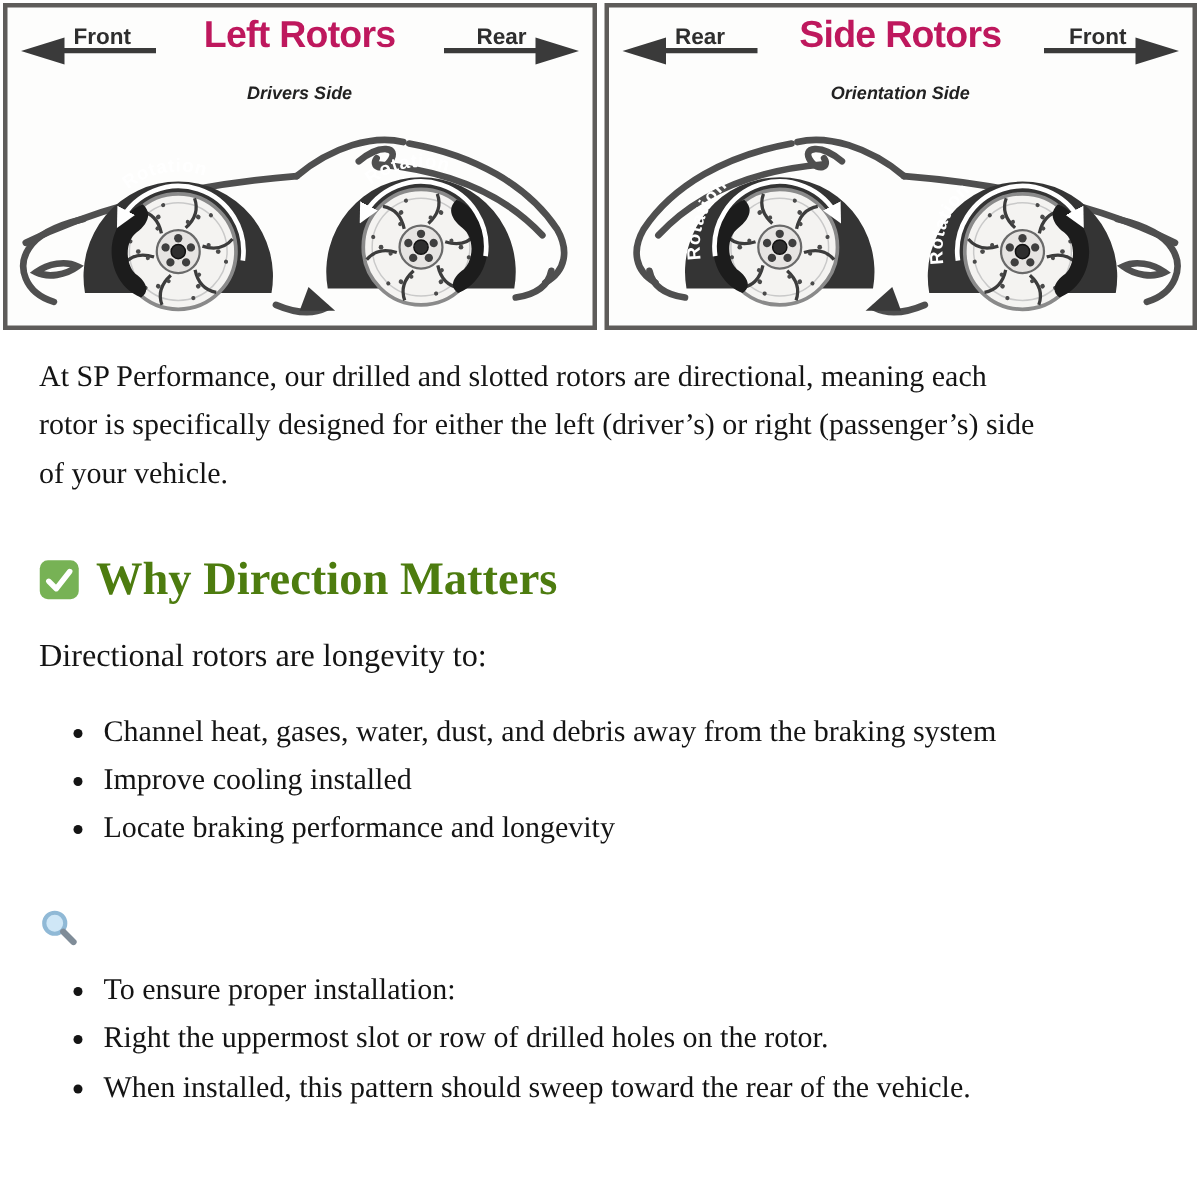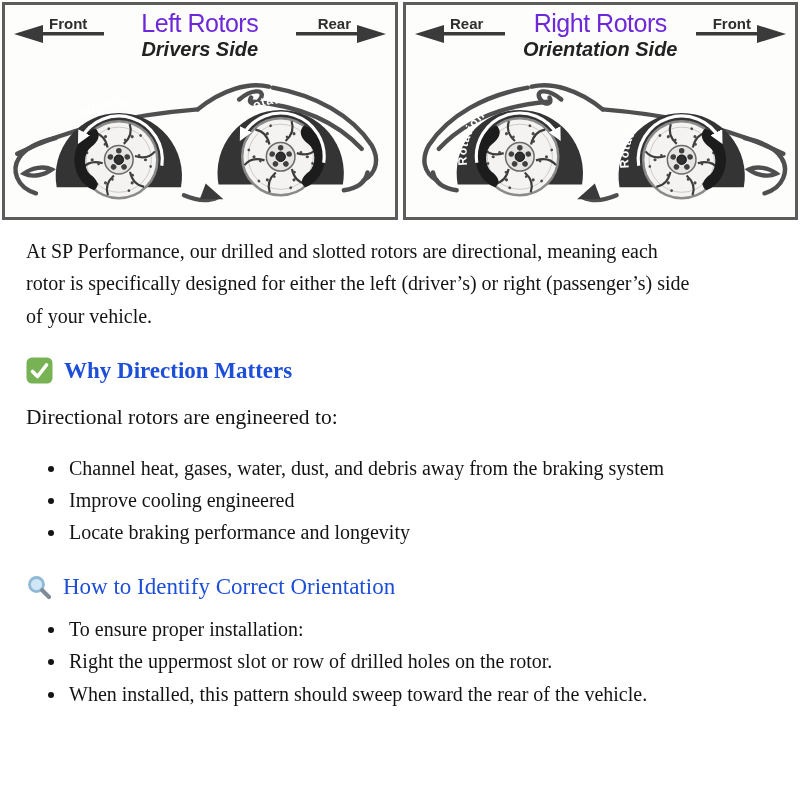--- a/index.html
+++ b/index.html
@@ -12,31 +12,31 @@
   .diagram { display:flex; gap:5px; padding:2px 2px 0 2px; }
   .panel {
     flex:1; box-sizing:border-box; height:218px;
     border:3px solid #5e5c5a; background:#fdfdfc; position:relative;
   }
   .panel-header {
     display:flex; justify-content:space-between; align-items:flex-start;
     padding:5px 8px 0 8px; font-family:"Liberation Sans", sans-serif;
   }
   .panel-titles { text-align:center; margin-top:1px; flex:1; }
-  .panel-title { font-size:25px; font-weight:normal; line-height:1; letter-spacing:-0.5px; color:#6d28d9; }
-  .panel-subtitle { font-size:20px; font-weight:bold; font-style:italic; margin-top:2px; color:#222; }
+  .panel-title { font-size:25px; font-weight:bold; line-height:1; letter-spacing:-0.5px; color:#be185d; }
+  .panel-subtitle { font-size:12px; font-weight:bold; font-style:italic; margin-top:19px; color:#222; }
   .dir { flex:0 0 auto; margin-top:4px; }
   .dir-txt { font:bold 15px "Liberation Sans", sans-serif; fill:#2e2e2e; }
   .car-svg { display:block; width:100%; height:150px; margin-top:2px; }
   .rot-text { font:bold 12.5px "Liberation Sans", sans-serif; fill:#ffffff; letter-spacing:0.6px; }
 
   
   .content { padding:0 26px; }
   .intro { font-size:20px; line-height:1.62; max-width:665px; margin:15px 0 0 0; }
-  .sec-head { display:flex; align-items:center; gap:11px; font-size:23px; margin-top:25px; color:#1d4ed8; }
+  .sec-head { display:flex; align-items:center; gap:11px; font-size:31px; margin-top:36px; color:#4d7c0f; }
   .sec-head.bold .sec-head-text { font-weight:bold; }
   .sec-icon { flex:0 0 auto; display:inline-flex; }
   .lead { font-size:21.5px; margin-top:21px; }
   ul.blist { margin:13px 0 0 0; padding:0 0 0 41px; max-width:645px; list-style:disc; }
   ul.blist li { font-size:20px; line-height:1.62; padding-left:2px; }
 </style>
 </head>
 <body>
 
 <svg width="0" height="0" style="position:absolute" aria-hidden="true">
@@ -157,21 +157,21 @@
     </div>
 
     <div class="panel">
       <div class="panel-header">
         <svg class="dir" width="96" height="30" viewBox="0 0 96 30">
           <rect x="27" y="18" width="64" height="3.5" fill="#3a3a3a"></rect>
           <polygon points="1,20 30,11 30,29" fill="#3a3a3a"></polygon>
           <text class="dir-txt" x="36" y="15">Rear</text>
         </svg>
         <div class="panel-titles">
-          <div class="panel-title">Right Rotors</div>
+          <div class="panel-title">Side Rotors</div>
           <div class="panel-subtitle">Orientation Side</div>
         </div>
         <svg class="dir" width="96" height="30" viewBox="0 0 96 30">
           <rect x="5" y="18" width="64" height="3.5" fill="#3a3a3a"></rect>
           <polygon points="95,20 66,11 66,29" fill="#3a3a3a"></polygon>
           <text class="dir-txt" x="60" y="15" text-anchor="end">Front</text>
         </svg>
       </div>
       <svg class="car-svg" viewBox="0 0 388 152" preserveAspectRatio="xMidYMid meet">
         <use href="#car-left" transform="translate(388,0) scale(-1,1)"></use>
@@ -188,36 +188,35 @@
     <div class="sec-head bold">
       <span class="sec-icon">
         <svg width="27" height="27" viewBox="0 0 27 27">
           <rect x="0.5" y="0.5" width="26" height="26" rx="5.5" fill="#77b255"></rect>
           <path d="M6.5 14.5 L11.5 19.5 L20.5 8" stroke="#fff" stroke-width="3.6" fill="none" stroke-linecap="round" stroke-linejoin="round"></path>
         </svg>
       </span>
       <span class="sec-head-text">Why Direction Matters</span>
     </div>
 
-    <p class="lead">Directional rotors are engineered to:</p>
+    <p class="lead">Directional rotors are longevity to:</p>
 
     <ul class="blist">
       <li>Channel heat, gases, water, dust, and debris away from the braking system</li>
-      <li>Improve cooling engineered</li>
+      <li>Improve cooling installed</li>
       <li>Locate braking performance and longevity</li>
     </ul>
 
     <div class="sec-head">
       <span class="sec-icon">
         <svg width="26" height="26" viewBox="0 0 26 26">
           <circle cx="10.5" cy="10.5" r="7" fill="#cfe7f7" stroke="#90b9d6" stroke-width="2.8"></circle>
           <line x1="16.2" y1="16.2" x2="23" y2="23" stroke="#7f8c98" stroke-width="4.2" stroke-linecap="round"></line>
         </svg>
       </span>
-      <span class="sec-head-text">How to Identify Correct Orientation</span>
     </div>
 
     <ul class="blist">
       <li>To ensure proper installation:</li>
       <li>Right the uppermost slot or row of drilled holes on the rotor.</li>
       <li>When installed, this pattern should sweep toward the rear of the vehicle.</li>
     </ul>
 
   </div>
 </div>

